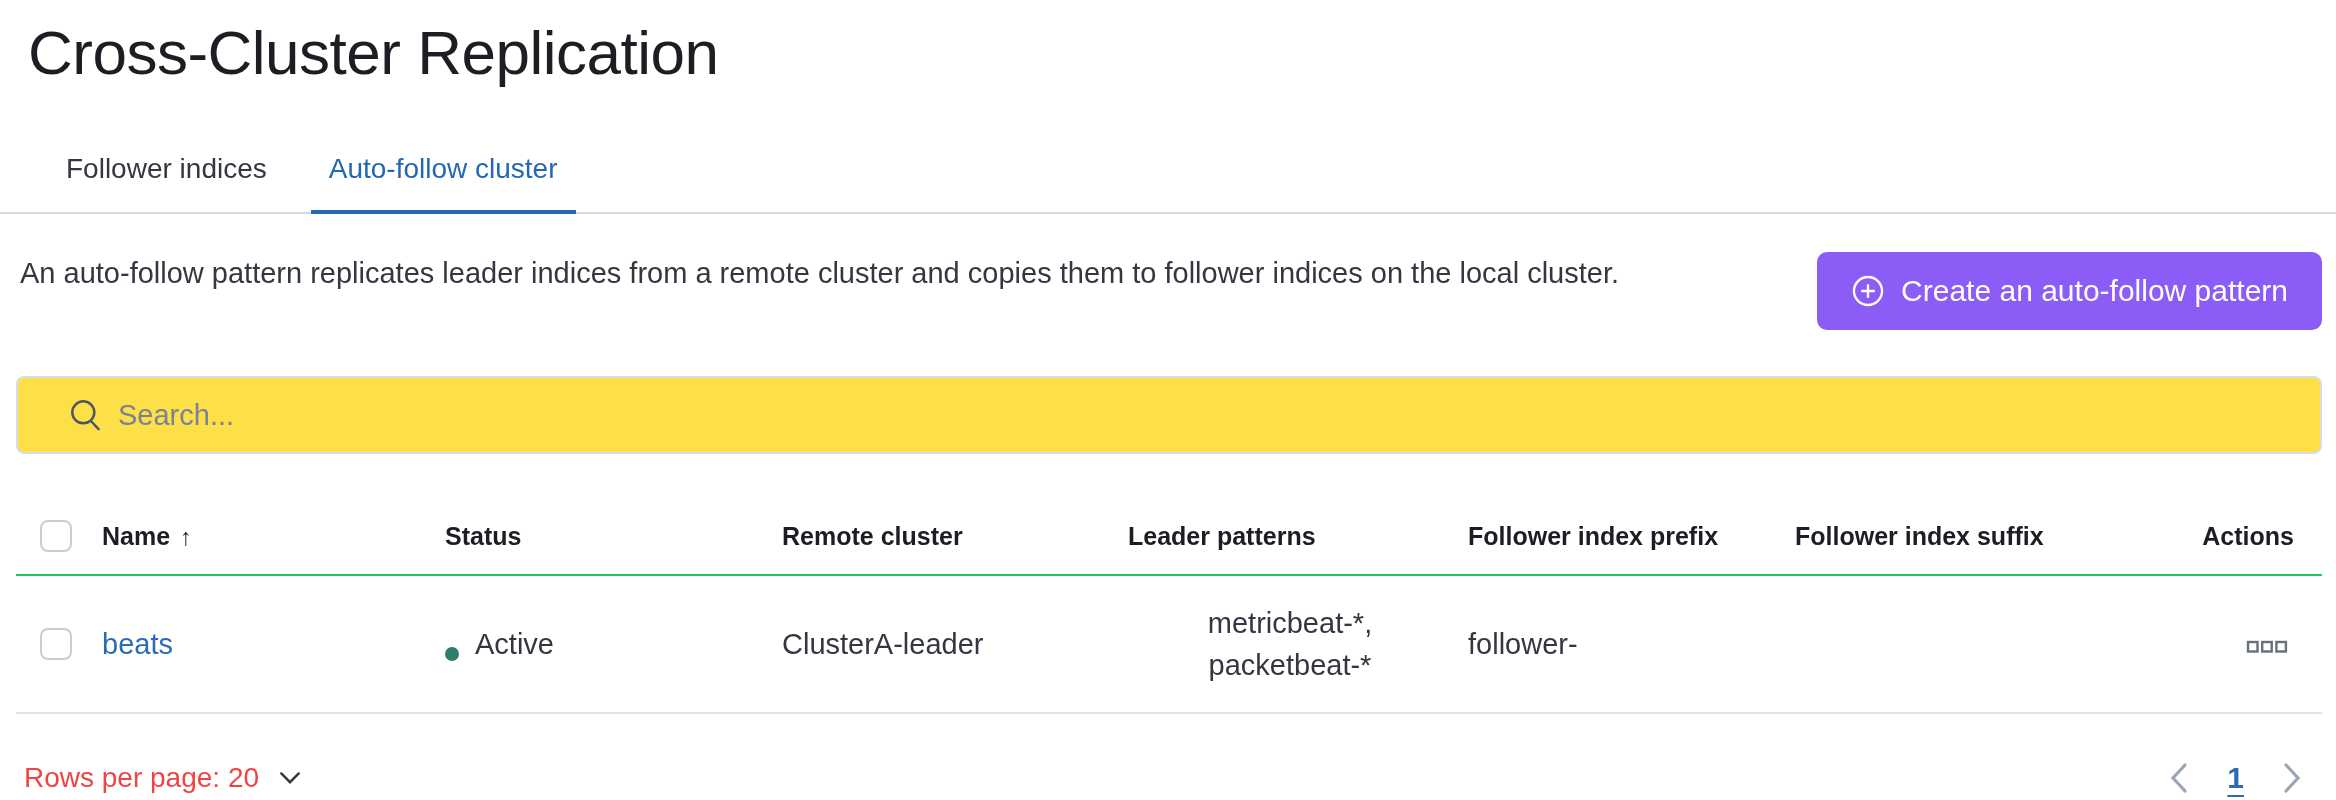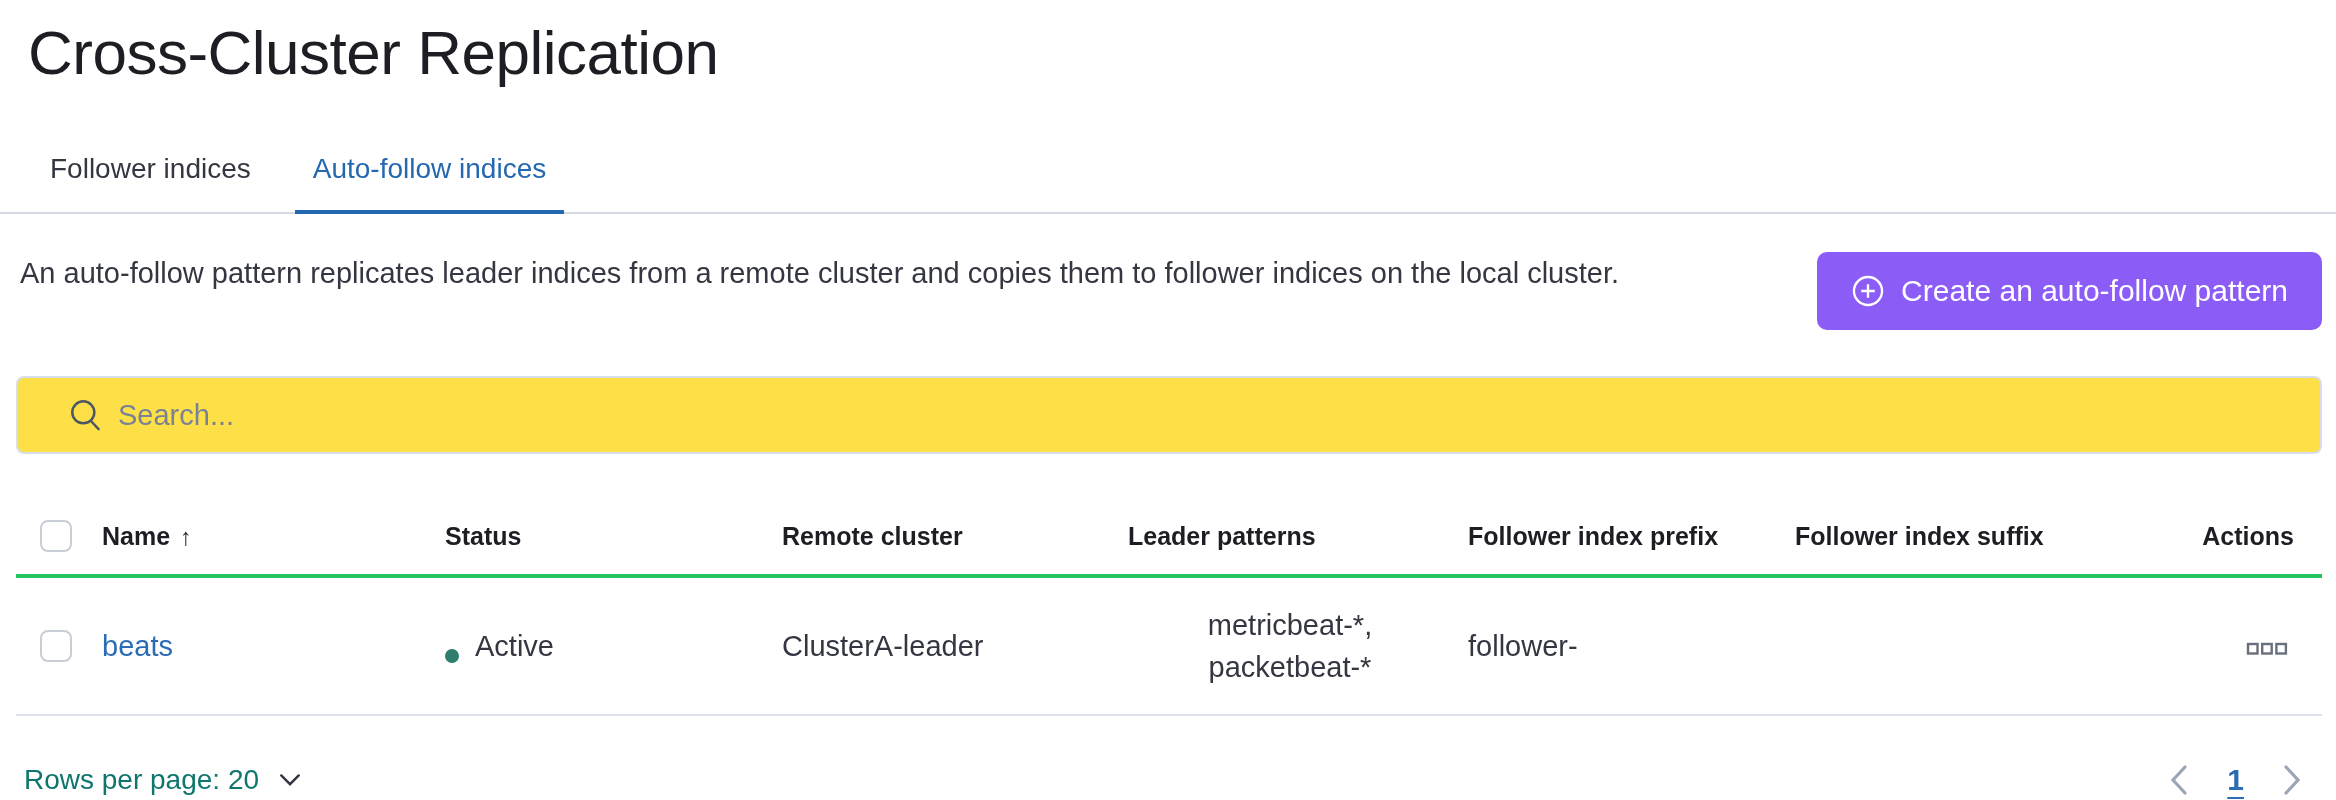--- a/index.html
+++ b/index.html
@@ -5,21 +5,21 @@
   * { margin:0; padding:0; box-sizing:border-box; }
   html,body { width:2336px; height:800px; overflow:hidden; background:#fff;
     font-family:"Liberation Sans", sans-serif; color:#343741; }
 
   .page { padding-top:16px; }
 
   h1.page-title { font-size:62px; font-weight:400; letter-spacing:-0.5px;
     color:#1d1e24; padding-left:28px; line-height:74px; }
 
   
-  .tabs { display:flex; gap:26px; margin-top:62px; padding-left:32px;
+  .tabs { display:flex; gap:26px; margin-top:62px; padding-left:48px;
     border-bottom:2px solid #d3dae6; }
   .tab { font-size:28px; line-height:34px; padding:0 18px 26px; cursor:pointer;
     color:#343741; position:relative; white-space:nowrap; }
   .tab.active { color:#2468b0; }
   .tab.active::after { content:""; position:absolute; left:0; right:0;
     bottom:-2px; height:4px; background:#2468b0; }
 
   
   .intro-row { display:flex; justify-content:space-between;
     align-items:flex-start; margin-top:38px; padding:0 14px 0 20px; }
@@ -35,21 +35,21 @@
     border:2px solid #d8dee9; border-radius:8px; padding:0 24px 0 100px;
     font-size:29px; color:#343741; font-family:"Liberation Sans", sans-serif;
     outline:none; }
   .search-box input::placeholder { color:#7a8294; }
   .search-icon { position:absolute; left:52px; top:50%; transform:translateY(-50%); }
 
   
   table.ccr-table { margin:40px 14px 0 16px; width:2306px;
     border-collapse:collapse; table-layout:fixed; }
   th { text-align:left; font-size:25px; font-weight:700; color:#1d1e24;
-    padding:26px 8px 22px; border-bottom:4px solid #22c55e; vertical-align:middle; }
+    padding:26px 8px 22px; border-bottom:2px solid #22c55e; vertical-align:middle; }
   td { font-size:29px; padding:26px 8px; border-bottom:2px solid #dee4ee;
     vertical-align:middle; color:#343741; }
   .col-check { width:78px; }
   .col-name { width:343px; } .col-status { width:337px; }
   .col-remote { width:346px; } .col-leader { width:340px; }
   .col-prefix { width:327px; } .col-suffix { width:330px; }
   th.cell-check, td.cell-check { padding-left:24px; }
   th.cell-actions, td.cell-actions { text-align:right; padding-right:28px; }
 
   input.row-checkbox { appearance:none; -webkit-appearance:none; width:32px;
@@ -61,38 +61,38 @@
   .status-cell { display:flex; align-items:flex-end; gap:16px; }
   .status-dot { width:14px; height:14px; border-radius:50%; background:#2f7d6b;
     display:inline-block; flex-shrink:0; }
   .leader-line { line-height:42px;text-align:center; }
   .actions-btn { background:none; border:none; cursor:pointer; padding:6px; }
 
   
   .footer { display:flex; justify-content:space-between; align-items:center;
     margin:44px 24px 0 24px; }
   .rows-per-page { display:flex; align-items:center; gap:20px; background:none;
-    border:none; font-size:28px; color:#0f766e; cursor:pointer;
+    border:none; font-size:28px; color:#ef4444; cursor:pointer;
     font-family:"Liberation Sans", sans-serif; }
   .pagination { display:flex; align-items:center; gap:34px; padding-right:6px; }
   .page-btn { background:none; border:none; cursor:pointer; padding:4px; }
   .page-number { font-size:30px; font-weight:700; color:#2b6cb4;
     text-decoration:underline; text-underline-offset:7px;
     text-decoration-thickness:2px; cursor:pointer; }
 </style>
 </head>
 <body>
 
 <div class="page">
 
   <h1 class="page-title">Cross-Cluster Replication</h1>
 
   <div class="tabs">
     <div class="tab">Follower indices</div>
-    <div class="tab active">Auto-follow indices</div>
+    <div class="tab active">Auto-follow cluster</div>
   </div>
 
   <div class="intro-row">
     <p class="description">An auto-follow pattern replicates leader indices from a remote cluster and copies them to follower indices on the local cluster.</p>
     <button class="create-btn">
       <span style="display:flex;">
         <svg width="34" height="34" viewBox="0 0 16 16">
           <circle cx="8" cy="8" r="6.6" fill="none" stroke="#fff" stroke-width="1.1"></circle>
           <path d="M8 4.8 V11.2 M4.8 8 H11.2" stroke="#fff" stroke-width="1.1" fill="none"></path>
         </svg>

